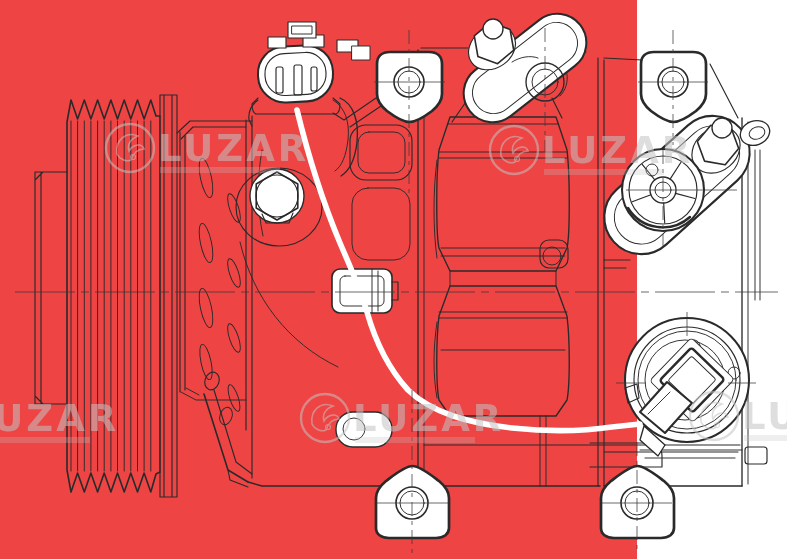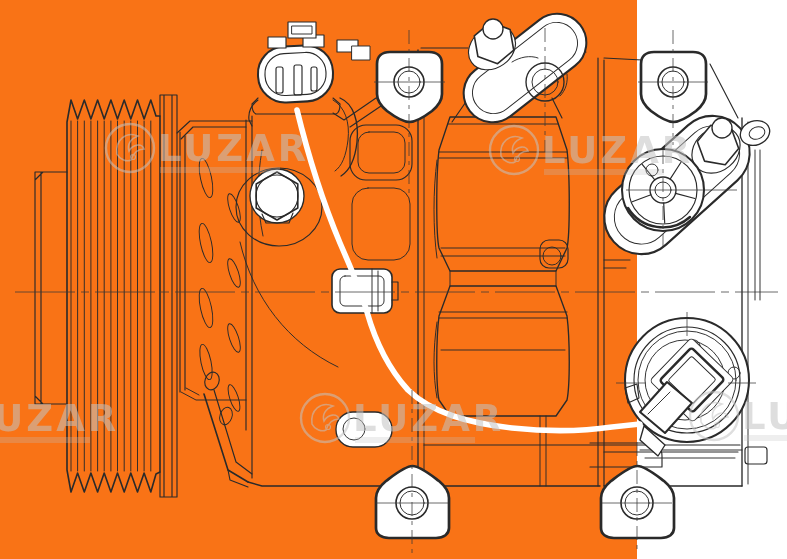--- a/index.html
+++ b/index.html
@@ -1,17 +1,17 @@
 <!DOCTYPE html>
 <html><head>
 <meta charset="utf-8">
 <style>
   html,body{margin:0;padding:0;background:#ffffff;width:787px;height:559px;overflow:hidden;
     font-family:"DejaVu Sans", sans-serif;}
-  .stage{position:relative;width:637px;height:559px;background:#f97316;}
+  .stage{position:relative;width:637px;height:559px;background:#ef4444;}
   svg{display:block}.w09{stroke-width:.95}.w11{stroke-width:1.15}.w13{stroke-width:1.35}
   .w16{stroke-width:1.6}.w20{stroke-width:2.05}.w24{stroke-width:2.45}.w26{stroke-width:2.7}
   .art path,.art rect,.art circle,.art ellipse,.art line,.art polygon{fill:none;stroke-linecap:round;stroke-linejoin:round}
   .fw{fill:#ffffff !important}
   .cable-in{stroke:#ffffff !important}
   .cl line, .cl path{fill:none}
   .wm-text{font-family:"DejaVu Sans", sans-serif;font-weight:700;font-size:37px;letter-spacing:3px}
   .wm path,.wm circle{fill:none}
 </style>
 </head>

